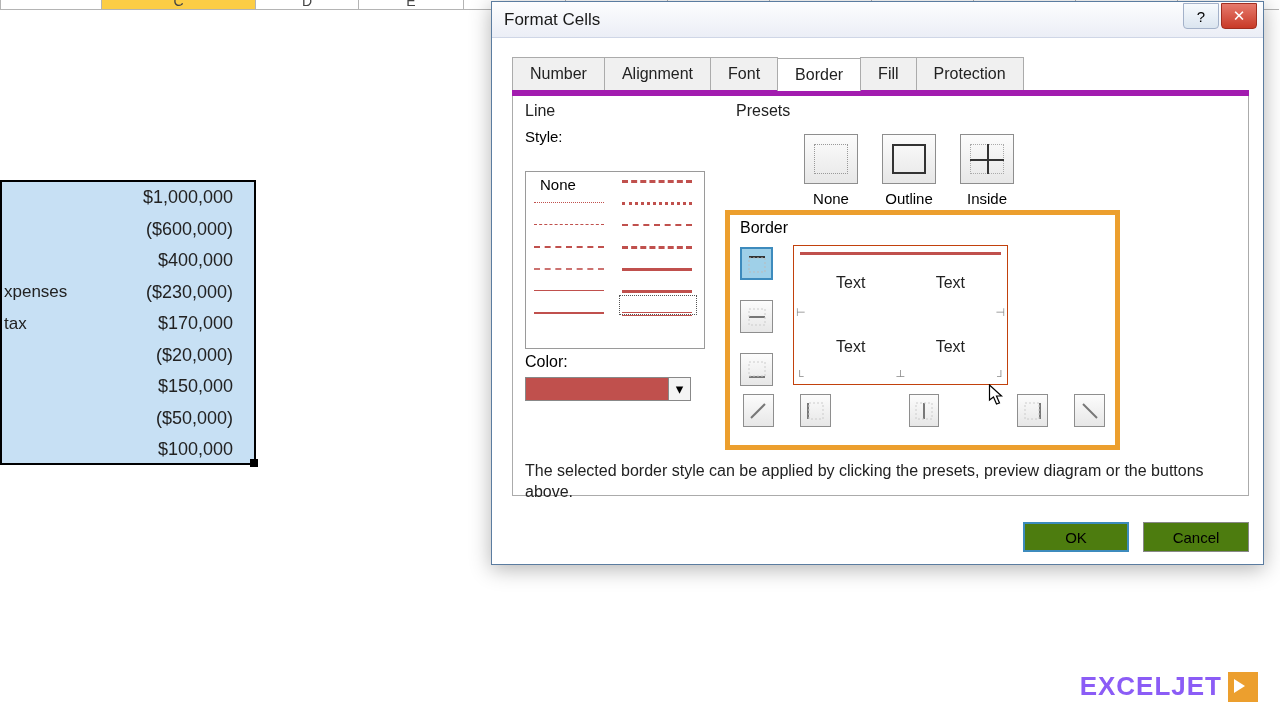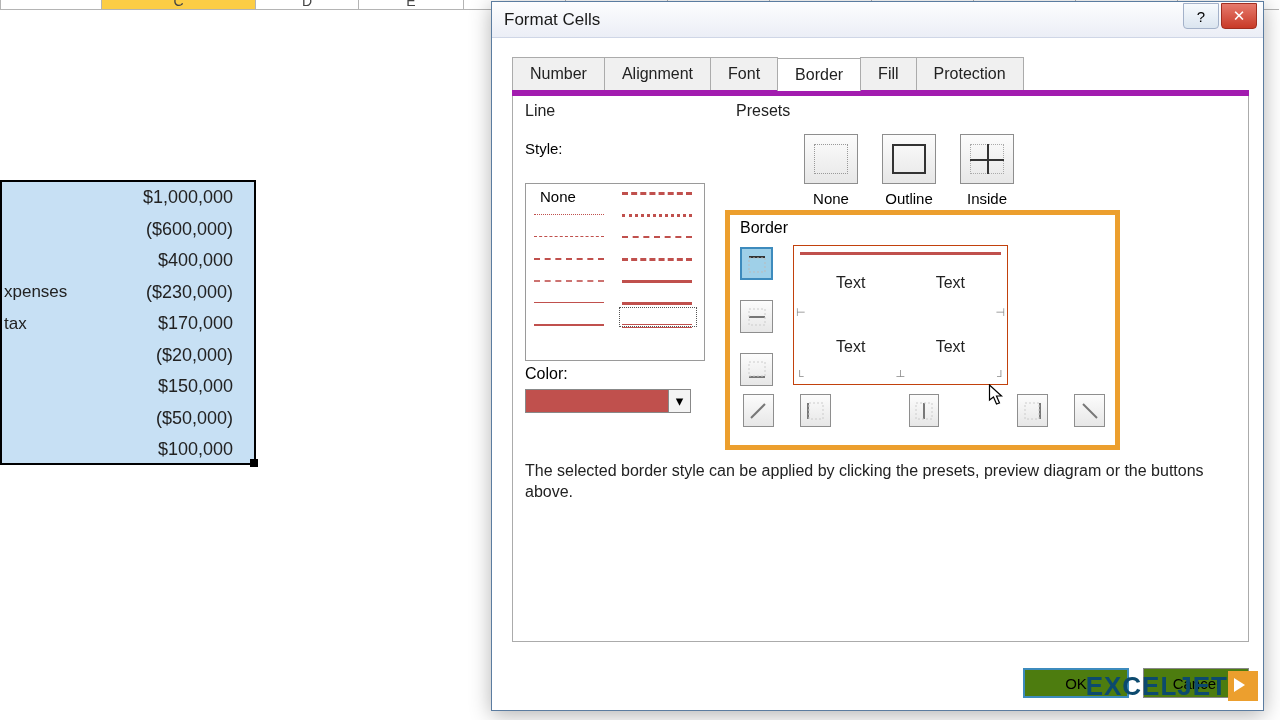--- a/index.html
+++ b/index.html
@@ -74,21 +74,21 @@
     width: 8px;
     height: 8px;
     background: #000;
   }
   
   .dlg {
     position: absolute;
     left: 491px;
     top: 1px;
     width: 773px;
-    height: 710px;
+    height: 564px;
     background: #fff;
     border: 1px solid #5b7ca0;
     box-shadow: 0 4px 20px rgba(0,0,0,0.3);
   }
   .titlebar {
     height: 36px;
     display: flex;
     align-items: center;
     padding-left: 12px;
     background: linear-gradient(#fdfdfe, #ebeef6);
@@ -329,25 +329,25 @@
     align-items: center;
     justify-content: center;
     font-size: 15px;
   }
   .dlg-btn.primary { border: 2px solid #3d8bbd; }
   .watermark {
     position: absolute;
     right: 22px;
     bottom: 18px;
     display: flex;
-    align-items: flex-start;
-    gap: 0;
+    align-items: flex-end;
+    gap: 6px;
     font-size: 26px;
     font-weight: 600;
-    color: #0c4a6e;
+    color: #8b5cf6;
     letter-spacing: 1px;
   }
   .watermark .logo {
     width: 30px; height: 30px;
     background: #ec9f2e;
     position: relative;
   }
   .watermark .logo::after {
     content: "";
     position: absolute;
@@ -444,21 +444,21 @@
     <div class="tab">Alignment</div>
     <div class="tab">Font</div>
     <div class="tab active">Border</div>
     <div class="tab">Fill</div>
     <div class="tab">Protection</div>
   </div>
 
   <div class="content">
     <div class="line-section">
       <div class="group-label">Line</div>
-      <div style="margin-top:20px">Style:</div>
+      <div style="margin-top:8px">Style:</div>
       <div class="stylebox">
         <div class="none-label">None</div>
         <div class="style-col left">
           <div class="style-line" style="border-top:1px dotted #c0504d"></div>
           <div class="style-line" style="border-top:1px dashed #c0504d"></div>
           <div class="style-line" style="border-top:2px dashed #c0504d"></div>
           <div class="style-line" style="border-top:2px dashed #c0504d;opacity:.8"></div>
           <div class="style-line" style="border-top:1px solid #c0504d"></div>
           <div class="style-line" style="border-top:2px solid #c0504d"></div>
         </div>

